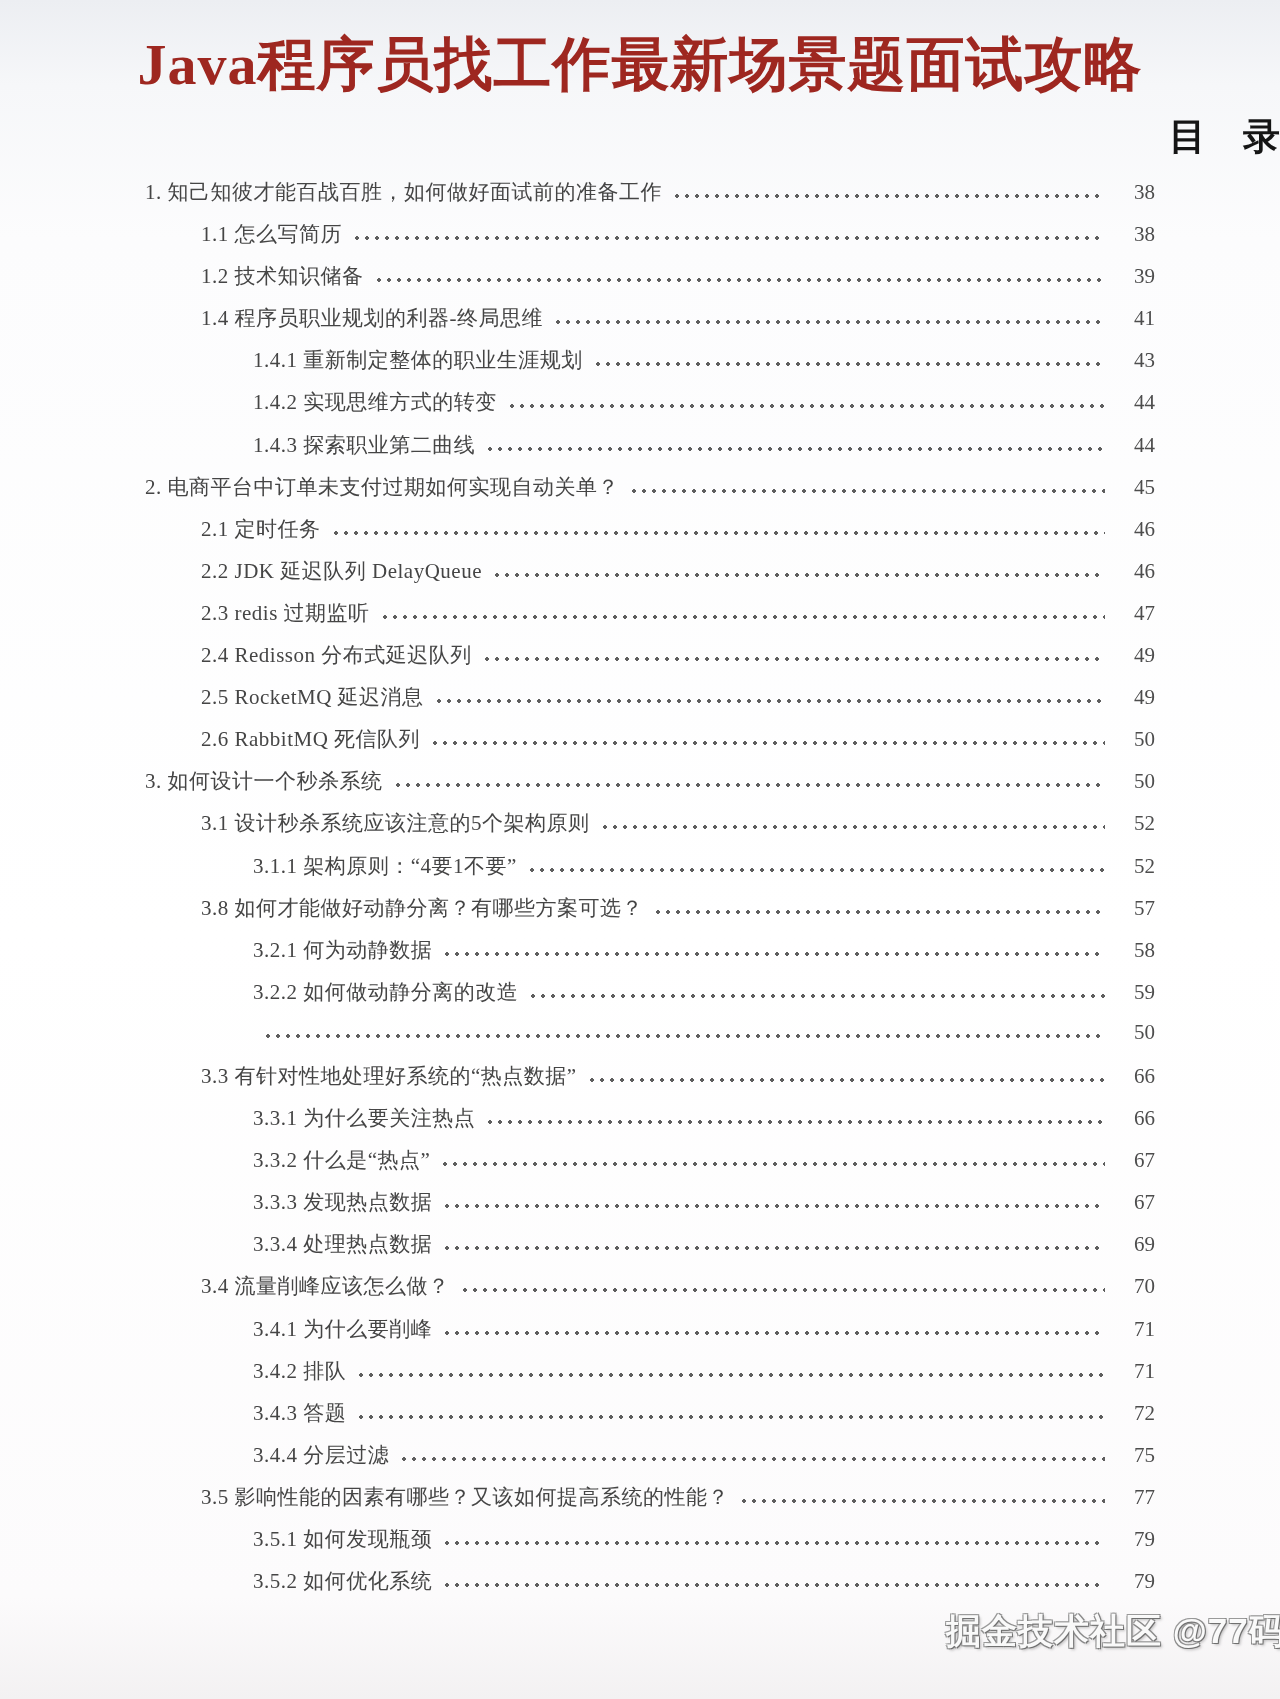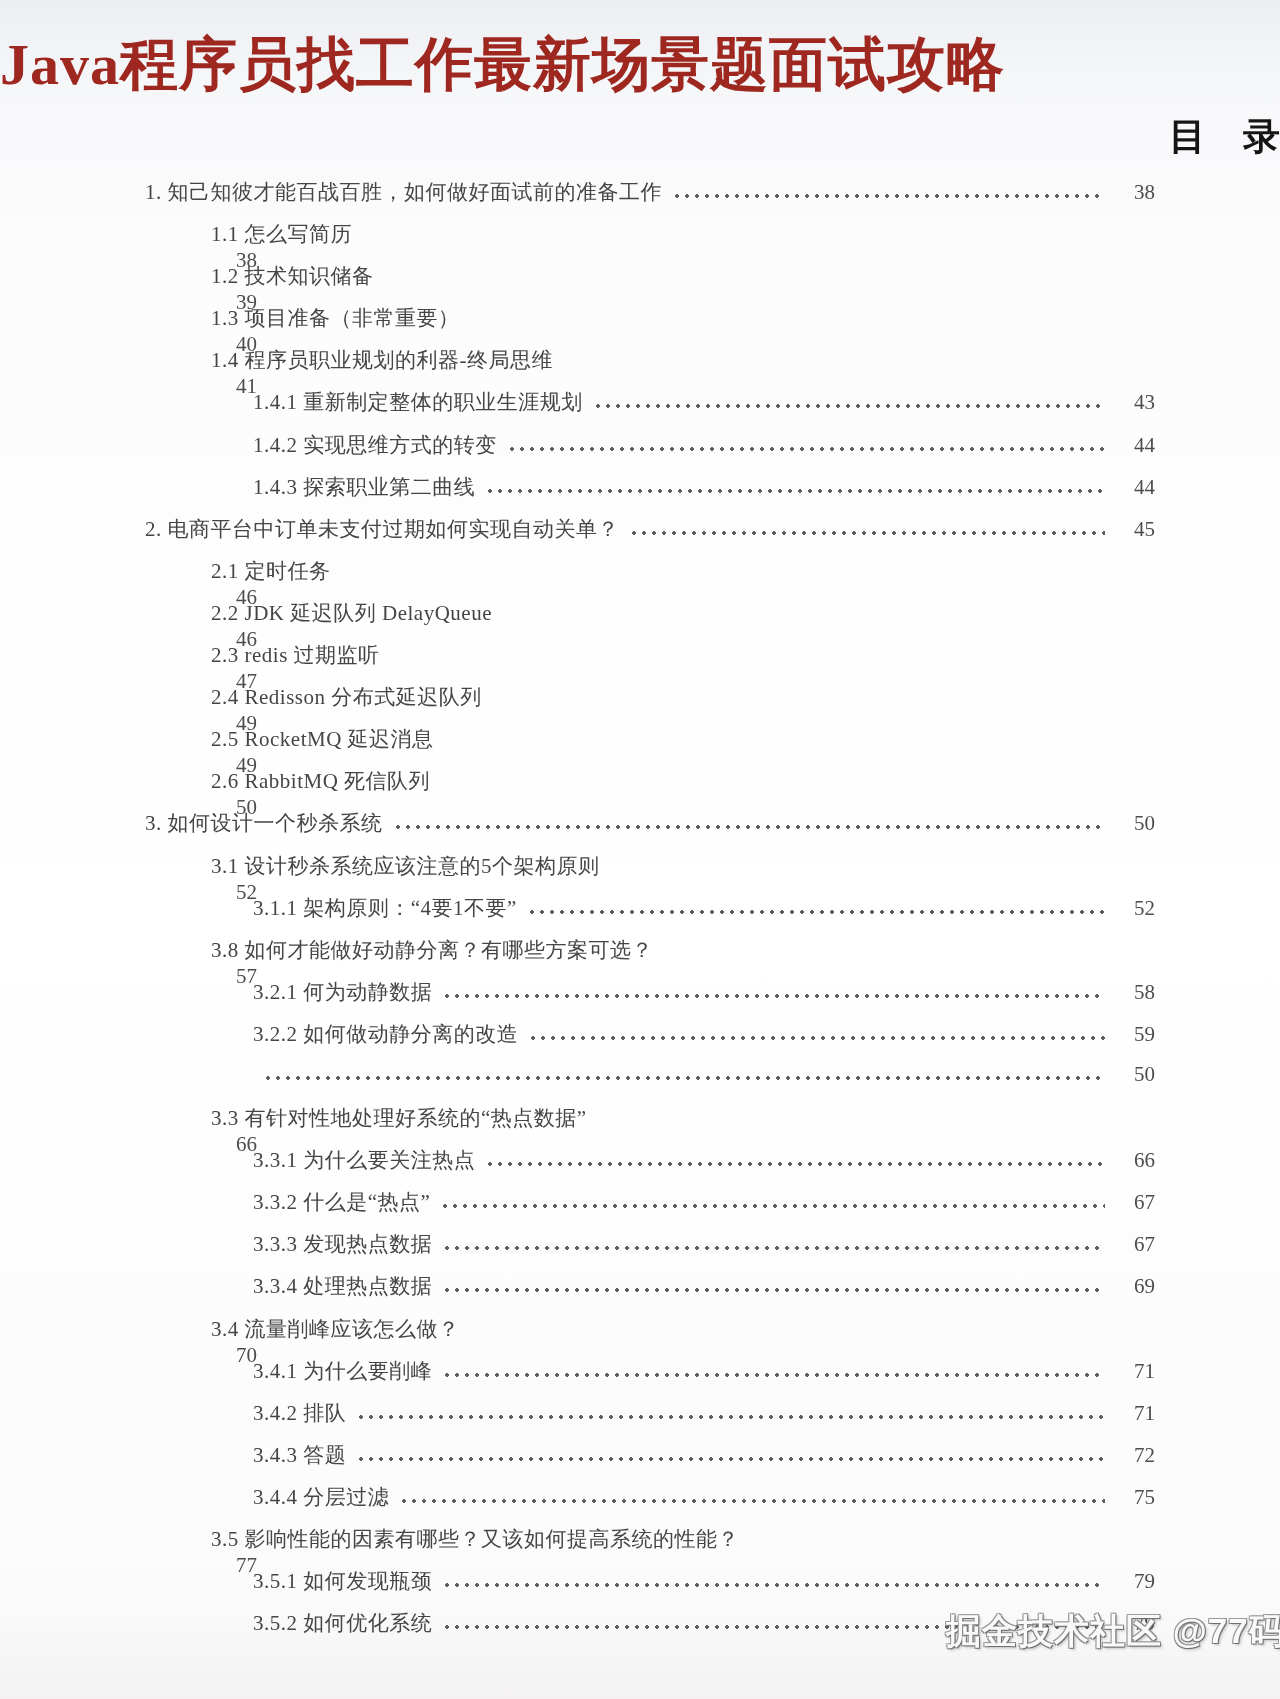--- a/index.html
+++ b/index.html
@@ -6,21 +6,21 @@
   body {
     width: 1280px; height: 1699px;
     overflow: hidden;
     position: relative;
     background: linear-gradient(180deg, #eceef2 0%, #f6f7f9 5%, #fcfcfd 14%, #ffffff 55%, #fcfbfc 94%, #f3f1f2 100%);
     font-family: "Liberation Serif", "DejaVu Serif", serif;
   }
   .page { position: absolute; inset: 0; }
   .doc-title {
     margin-top: 26px;
-    text-align: left;
+    text-align: center;
     font-size: 58px;
     font-weight: 700;
     letter-spacing: 1px;
     color: #9e2720;
     font-family: "Liberation Serif", "DejaVu Serif", serif;
   }
   .toc-heading {
     margin-top: 8px;
     text-align: right;
     font-size: 37px;
@@ -32,21 +32,21 @@
     width: 1010px;
   }
   .row {
     display: flex;
     align-items: baseline;
     height: 42.1px;
     font-size: 21px;
     color: #454545;
     white-space: nowrap;
   }
-  .row.lv2 { padding-left: 56px; flex-direction: column; }
+  .row.lv2 { padding-left: 56px; }
   .row.lv3 { padding-left: 108px; justify-content: space-between; }
   .label { flex: 0 0 auto; letter-spacing: 0.5px; }
   .dots {
     flex: 1 1 auto;
     height: 6px;
     margin: 0 4px 0 10px;
     background-image: radial-gradient(circle, #5e5e5e 1.7px, transparent 1.9px);
     background-size: 10px 6px;
     background-repeat: repeat-x;
     background-position: 0 center;
@@ -87,25 +87,20 @@
         <span class="label">1.1 怎么写简历</span>
         <span class="dots"></span>
         <span class="page-num">38</span>
       </div>
       <div class="row lv2">
         <span class="label">1.2 技术知识储备</span>
         <span class="dots"></span>
         <span class="page-num">39</span>
       </div>
       <div class="row lv2">
-        <span class="label">1.3 项目准备（非常重要）</span>
-        <span class="dots"></span>
-        <span class="page-num">40</span>
-      </div>
-      <div class="row lv2">
         <span class="label">1.4 程序员职业规划的利器-终局思维</span>
         <span class="dots"></span>
         <span class="page-num">41</span>
       </div>
       <div class="row lv3">
         <span class="label">1.4.1 重新制定整体的职业生涯规划</span>
         <span class="dots"></span>
         <span class="page-num">43</span>
       </div>
       <div class="row lv3">

